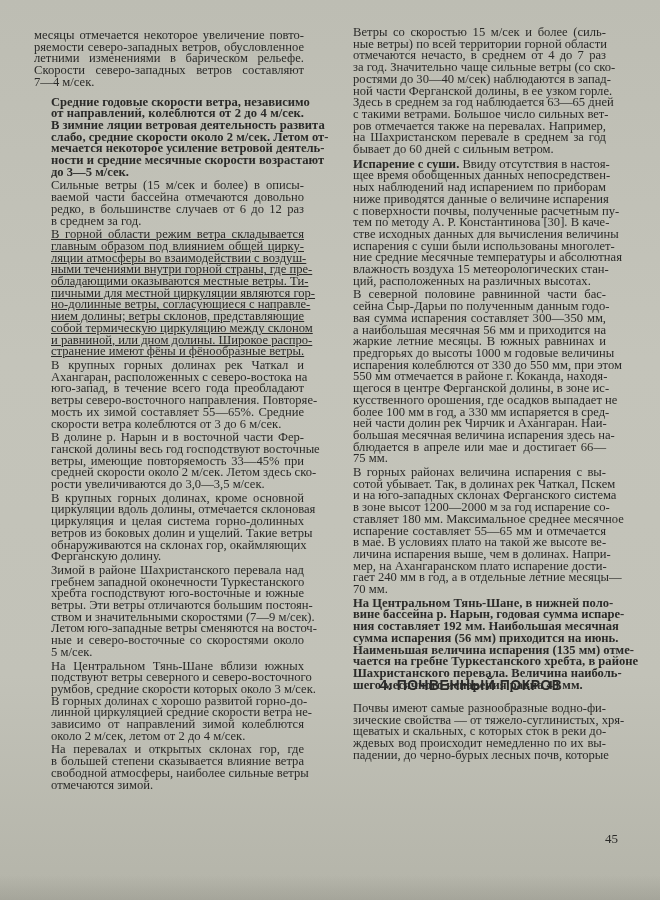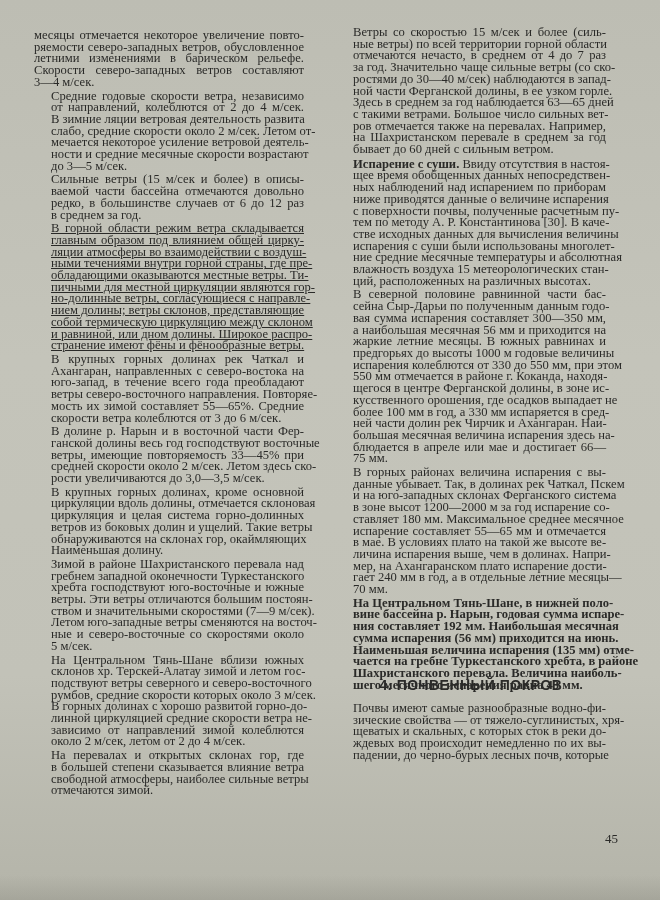--- a/index.html
+++ b/index.html
@@ -43,23 +43,23 @@
 <body>
 
 <div class="page">
 
   <div class="col left" id="col-left">
       <p>
         <span class="ln">месяцы отмечается некоторое увеличение повто-</span>
         <span class="ln">ряемости северо-западных ветров, обусловленное</span>
         <span class="ln">летними изменениями в барическом рельефе.</span>
         <span class="ln">Скорости северо-западных ветров составляют</span>
-        <span class="ln last">3—4 м/сек.</span>
-      </p>
-      <p class="indent" style="margin-top: 2px;">
+        <span class="ln last">7—4 м/сек.</span>
+      </p>
+      <p class="indent" style="margin-top: 8px; font-weight: bold;">
         <span class="ln">Средние годовые скорости ветра, независимо</span>
         <span class="ln">от направлений, колеблются от 2 до 4 м/сек.</span>
         <span class="ln">В зимние ляции ветровая деятельность развита</span>
         <span class="ln">слабо, средние скорости около 2 м/сек. Летом от-</span>
         <span class="ln">мечается некоторое усиление ветровой деятель-</span>
         <span class="ln">ности и средние месячные скорости возрастают</span>
         <span class="ln last">до 3—5 м/сек.</span>
       </p>
       <p class="indent" style="margin-top: 2px;">
         <span class="ln">Сильные ветры (15 м/сек и более) в описы-</span>
@@ -75,54 +75,53 @@
         <span class="ln">обладающими оказываются местные ветры. Ти-</span>
         <span class="ln">пичными для местной циркуляции являются гор-</span>
         <span class="ln">но-долинные ветры, согласующиеся с направле-</span>
         <span class="ln">нием долины; ветры склонов, представляющие</span>
         <span class="ln">собой термическую циркуляцию между склоном</span>
         <span class="ln">и равниной, или дном долины. Широкое распро-</span>
         <span class="ln last">странение имеют фёны и фёнообразные ветры.</span>
       </p>
       <p class="indent" style="margin-top: 2px;">
         <span class="ln">В крупных горных долинах рек Чаткал и</span>
-        <span class="ln">Ахангаран, направленных с северо-востока на</span>
+        <span class="ln">Ахангаран, расположенных с северо-востока на</span>
         <span class="ln">юго-запад, в течение всего года преобладают</span>
         <span class="ln">ветры северо-восточного направления. Повторяе-</span>
         <span class="ln">мость их зимой составляет 55—65%. Средние</span>
         <span class="ln last">скорости ветра колеблются от 3 до 6 м/сек.</span>
       </p>
       <p class="indent" style="margin-top: 2px;">
         <span class="ln">В долине р. Нарын и в восточной части Фер-</span>
         <span class="ln">ганской долины весь год господствуют восточные</span>
         <span class="ln">ветры, имеющие повторяемость 33—45% при</span>
         <span class="ln">средней скорости около 2 м/сек. Летом здесь ско-</span>
         <span class="ln last">рости увеличиваются до 3,0—3,5 м/сек.</span>
       </p>
       <p class="indent" style="margin-top: 2px;">
         <span class="ln">В крупных горных долинах, кроме основной</span>
         <span class="ln">циркуляции вдоль долины, отмечается склоновая</span>
         <span class="ln">циркуляция и целая система горно-долинных</span>
         <span class="ln">ветров из боковых долин и ущелий. Такие ветры</span>
         <span class="ln">обнаруживаются на склонах гор, окаймляющих</span>
-        <span class="ln last">Наименьшая долину.</span>
+        <span class="ln last">Ферганскую долину.</span>
       </p>
       <p class="indent" style="margin-top: 2px;">
         <span class="ln">Зимой в районе Шахристанского перевала над</span>
         <span class="ln">гребнем западной оконечности Туркестанского</span>
         <span class="ln">хребта господствуют юго-восточные и южные</span>
         <span class="ln">ветры. Эти ветры отличаются большим постоян-</span>
         <span class="ln">ством и значительными скоростями (7—9 м/сек).</span>
         <span class="ln">Летом юго-западные ветры сменяются на восточ-</span>
         <span class="ln">ные и северо-восточные со скоростями около</span>
         <span class="ln last">5 м/сек.</span>
       </p>
       <p class="indent" style="margin-top: 2px;">
         <span class="ln">На Центральном Тянь-Шане вблизи южных</span>
-        <span class="ln">склонов хр. Терскей-Алатау зимой и летом гос-</span>
         <span class="ln">подствуют ветры северного и северо-восточного</span>
         <span class="ln">румбов, средние скорости которых около 3 м/сек.</span>
         <span class="ln">В горных долинах с хорошо развитой горно-до-</span>
         <span class="ln">линной циркуляцией средние скорости ветра не-</span>
         <span class="ln">зависимо от направлений зимой колеблются</span>
         <span class="ln last">около 2 м/сек, летом от 2 до 4 м/сек.</span>
       </p>
       <p class="indent" style="margin-top: 2px;">
         <span class="ln">На перевалах и открытых склонах гор, где</span>
         <span class="ln">в большей степени сказывается влияние ветра</span>
@@ -170,21 +169,21 @@
         <span class="ln">щегося в центре Ферганской долины, в зоне ис-</span>
         <span class="ln">кусственного орошения, где осадков выпадает не</span>
         <span class="ln">более 100 мм в год, а 330 мм испаряется в сред-</span>
         <span class="ln">ней части долин рек Чирчик и Ахангаран. Наи-</span>
         <span class="ln">большая месячная величина испарения здесь на-</span>
         <span class="ln">блюдается в апреле или мае и достигает 66—</span>
         <span class="ln last">75 мм.</span>
       </p>
       <p class="indent" style="margin-top: 2px;">
         <span class="ln">В горных районах величина испарения с вы-</span>
-        <span class="ln">данные убывает. Так, в долинах рек Чаткал, Пскем</span>
+        <span class="ln">сотой убывает. Так, в долинах рек Чаткал, Пскем</span>
         <span class="ln">и на юго-западных склонах Ферганского система</span>
         <span class="ln">в зоне высот 1200—2000 м за год испарение со-</span>
         <span class="ln">ставляет 180 мм. Максимальное среднее месячное</span>
         <span class="ln">испарение составляет 55—65 мм и отмечается</span>
         <span class="ln">в мае. В условиях плато на такой же высоте ве-</span>
         <span class="ln">личина испарения выше, чем в долинах. Напри-</span>
         <span class="ln">мер, на Ахангаранском плато испарение дости-</span>
         <span class="ln">гает 240 мм в год, а в отдельные летние месяцы—</span>
         <span class="ln last">70 мм.</span>
       </p>

